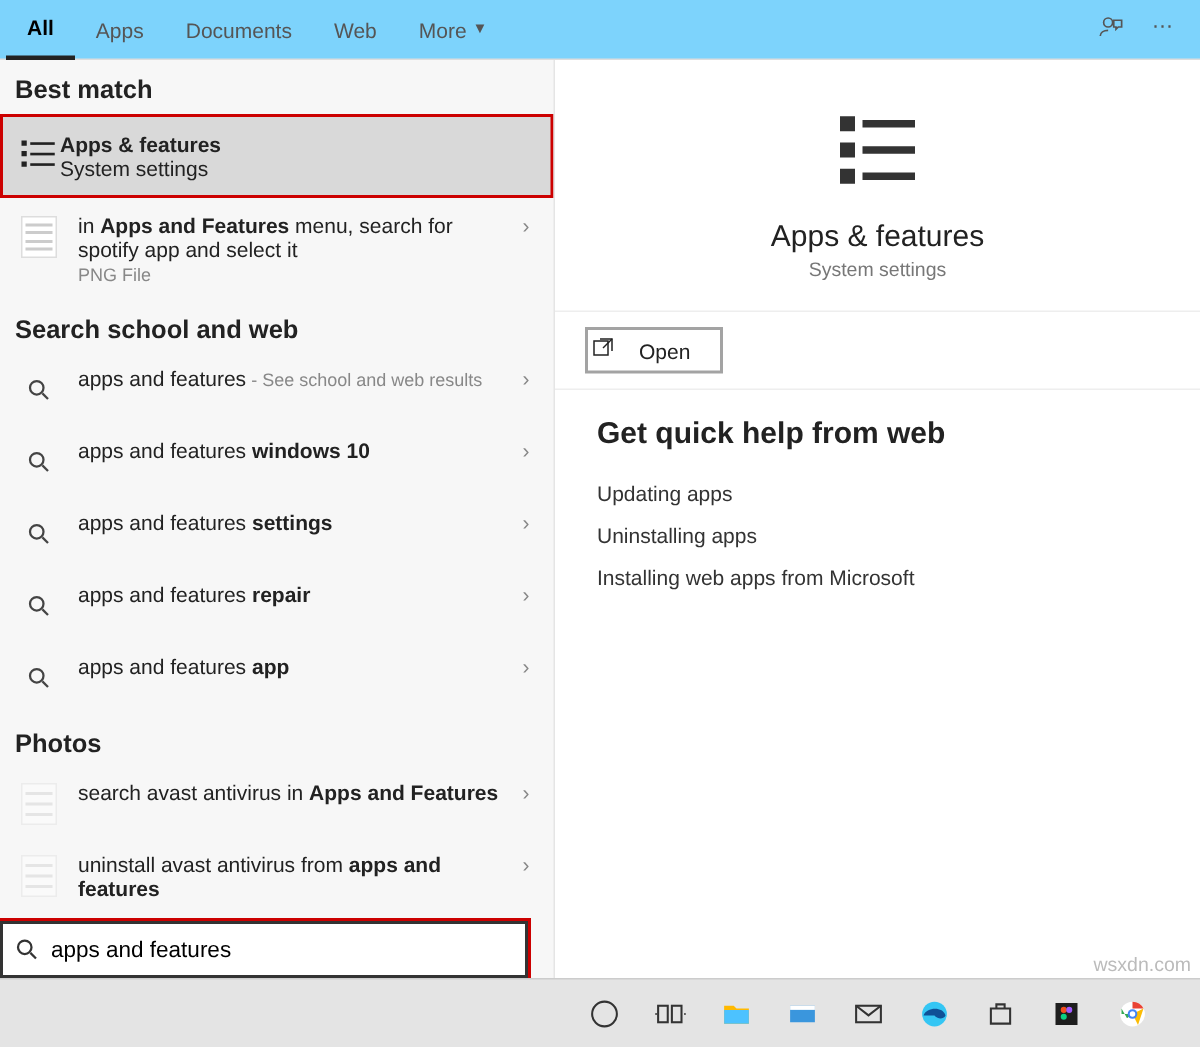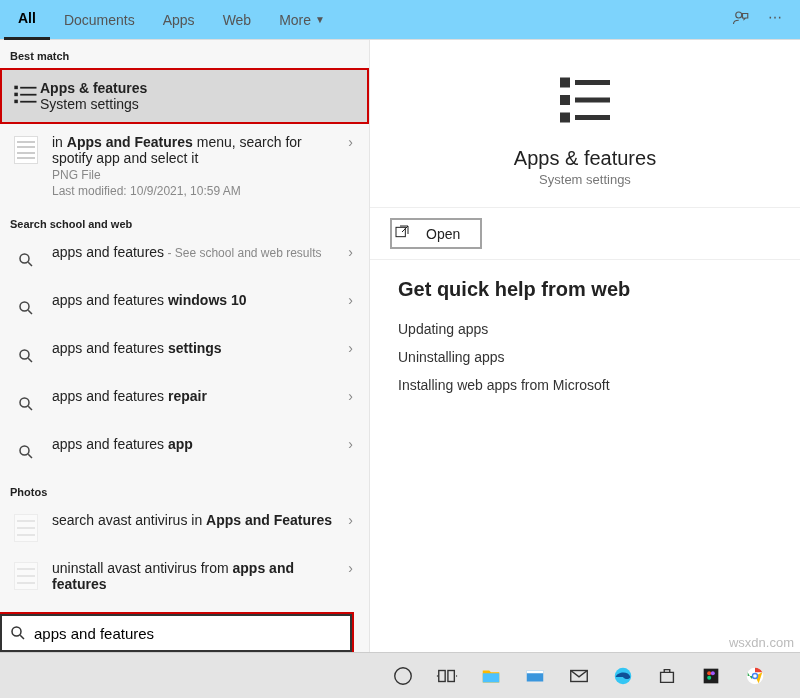--- a/index.html
+++ b/index.html
@@ -5,21 +5,21 @@
   * { box-sizing: border-box; margin: 0; padding: 0; font-family: "Segoe UI", Arial, sans-serif; }
   body { width: 800px; height: 698px; background: #f3f3f3; overflow: hidden; position: relative; font-size: 14px; color: #222; }
   .top-tabs { display: flex; align-items: center; height: 40px; border-bottom: 1px solid #ddd; background: #7dd3fc; padding: 0 4px; }
   .tab { padding: 0 14px; height: 40px; display: flex; align-items: center; color: #555; cursor: default; }
   .tab.active { color: #000; font-weight: 600; border-bottom: 3px solid #222; }
   .tab .chev { margin-left: 4px; font-size: 10px; }
   .top-right { margin-left: auto; display: flex; gap: 18px; padding-right: 12px; color: #555; }
   .main { display: flex; height: 612px; }
   .left { width: 370px; background: #f7f7f7; overflow-y: auto; border-right: 1px solid #e5e5e5; }
   .right { flex: 1; background: #fff; padding: 0; }
-  .section-label { font-size: 11px; font-weight: 600; padding: 10px 10px 6px; color: #222; }
+  .section-label { font-size: 17px; font-weight: 600; padding: 10px 10px 6px; color: #222; }
   .result { display: flex; padding: 8px 10px; position: relative; }
   .result .icon { width: 32px; height: 32px; display: flex; align-items: center; justify-content: center; flex-shrink: 0; margin-right: 10px; color: #444; }
   .result .body { flex: 1; }
   .result .title { font-size: 14px; color: #222; }
   .result .sub { font-size: 12px; color: #777; }
   .result .chev { color: #888; font-size: 14px; padding: 0 6px; }
   .best-match { background: #d9d9d9; border: 2px solid #c00; padding: 10px; display: flex; align-items: center; }
   .best-match .icon svg { width: 28px; height: 28px; }
   .file-result { align-items: flex-start; padding-top:10px; padding-bottom:10px;}
   .file-result .title .bold { font-weight: 600; }
@@ -45,22 +45,22 @@
   .tb-icon svg{width:22px;height:22px;}
   .thumb { width:24px; height:28px; background:#fff; border:1px solid #ddd; display:flex; flex-direction:column; justify-content:space-around; padding:2px;}
   .thumb span{height:2px;background:#ccc;}
   .watermark{position:absolute;bottom:48px;right:6px;font-size:13px;color:#bbb;}
 </style>
 </head>
 <body>
 
 <div class="top-tabs">
   <div class="tab active">All</div>
+  <div class="tab">Apps</div>
   <div class="tab">Documents</div>
-  <div class="tab">Apps</div>
   <div class="tab">Web</div>
   <div class="tab">
     <span>More</span>
     <span class="chev">▼</span>
   </div>
   <div class="top-right">
     <span>
       <svg viewBox="0 0 24 24" width="18" height="18" fill="none" stroke="currentColor" stroke-width="1.5">
           <circle cx="9" cy="8" r="4"></circle>
           <path d="M2 20c0-3 3-5 7-5"></path>
@@ -100,21 +100,20 @@
             <span></span>
             <span></span>
             <span></span>
           </div>
       </div>
       <div class="body">
         <div class="title">
           <span>in </span><span class="bold">Apps and Features</span><span> menu, search for spotify app and select it</span>
         </div>
         <div class="meta">PNG File</div>
-        <div class="meta">Last modified: 10/9/2021, 10:59 AM</div>
       </div>
       <div class="chev">›</div>
     </div>
 
     <div class="section-label">Search school and web</div>
 
     <div class="result sr">
       <div class="icon">
           <svg viewBox="0 0 24 24" width="18" height="18" fill="none" stroke="currentColor" stroke-width="2">
             <circle cx="10" cy="10" r="6"></circle>

